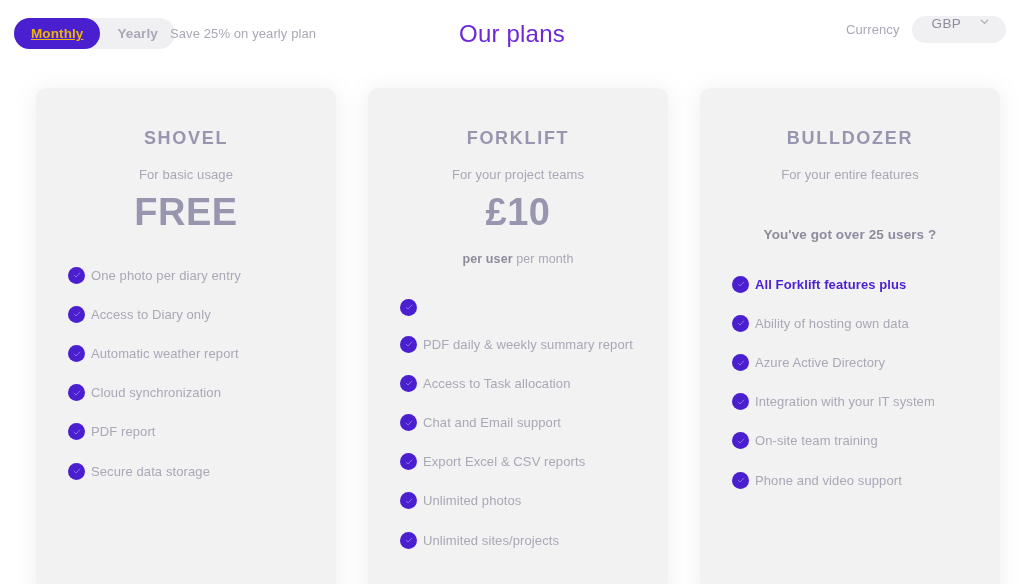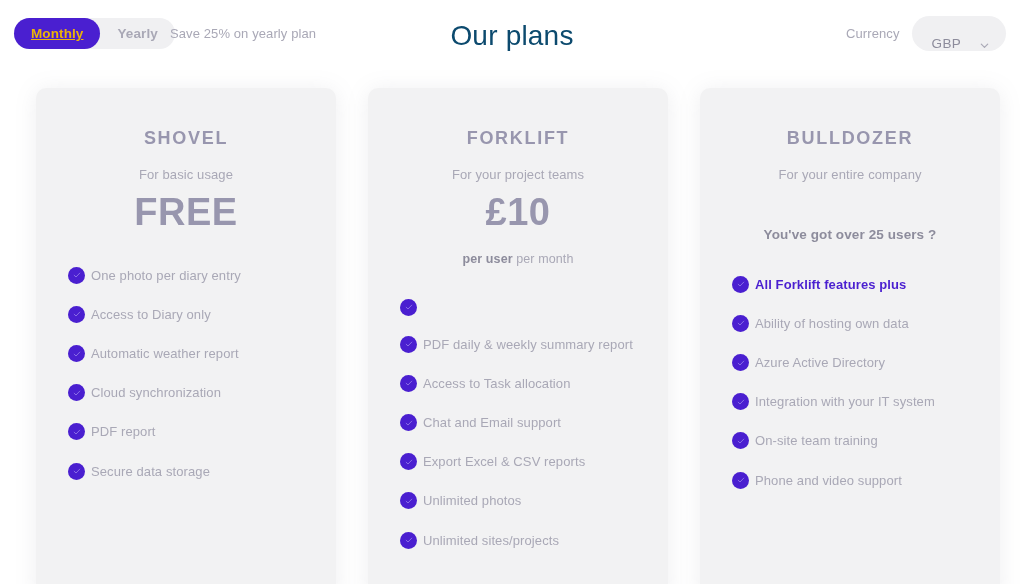--- a/index.html
+++ b/index.html
@@ -73,47 +73,47 @@
     white-space: nowrap;
     letter-spacing: 0.1px;
   }
 
   .page-title {
     position: absolute;
     left: 0;
     top: 20px;
     width: 1024px;
     text-align: center;
-    font-size: 28px;
-    color: #0c4a6e;
+    font-size: 24px;
+    color: #6d28d9;
     letter-spacing: 0.2px;
   }
 
   .currency-group {
     position: absolute;
     right: 18px;
     top: 16px;
     display: flex;
     align-items: center;
     gap: 12px;
   }
 
   .currency-label {
     font-size: 13px;
     color: #a9a8b6;
     letter-spacing: 0.1px;
   }
 
   .currency-select {
     display: flex;
-    align-items: flex-end;
+    align-items: flex-start;
     gap: 18px;
     background: #f0f0f2;
     border-radius: 18px;
-    height: 35px;
+    height: 27px;
     padding: 0 16px 0 20px;
     cursor: pointer;
   }
 
   .currency-value {
     font-size: 13.5px;
     color: #8d8c9c;
     letter-spacing: 0.3px;
   }
 
@@ -379,21 +379,21 @@
                 <path d="M3.5 8.4 L6.4 11.2 L12.4 5" fill="none" stroke="#8a6ee6" stroke-width="1.6" stroke-linecap="round" stroke-linejoin="round"></path>
               </svg>
           </span>
           <span class="feature-text">Unlimited sites/projects</span>
         </li>
       </ul>
     </div>
 
     <div class="card">
       <div class="plan-name">BULLDOZER</div>
-      <div class="plan-tagline">For your entire company</div>
+      <div class="plan-tagline">For your entire features</div>
       <div class="plan-price small">You've got over 25 users ?</div>
       <ul class="features">
         <li class="feature highlight">
           <span class="check-icon">
             <svg viewBox="0 0 16 16" width="10" height="10">
                 <path d="M3.5 8.4 L6.4 11.2 L12.4 5" fill="none" stroke="#8a6ee6" stroke-width="1.6" stroke-linecap="round" stroke-linejoin="round"></path>
               </svg>
           </span>
           <span class="feature-text">All Forklift features plus</span>
         </li>

